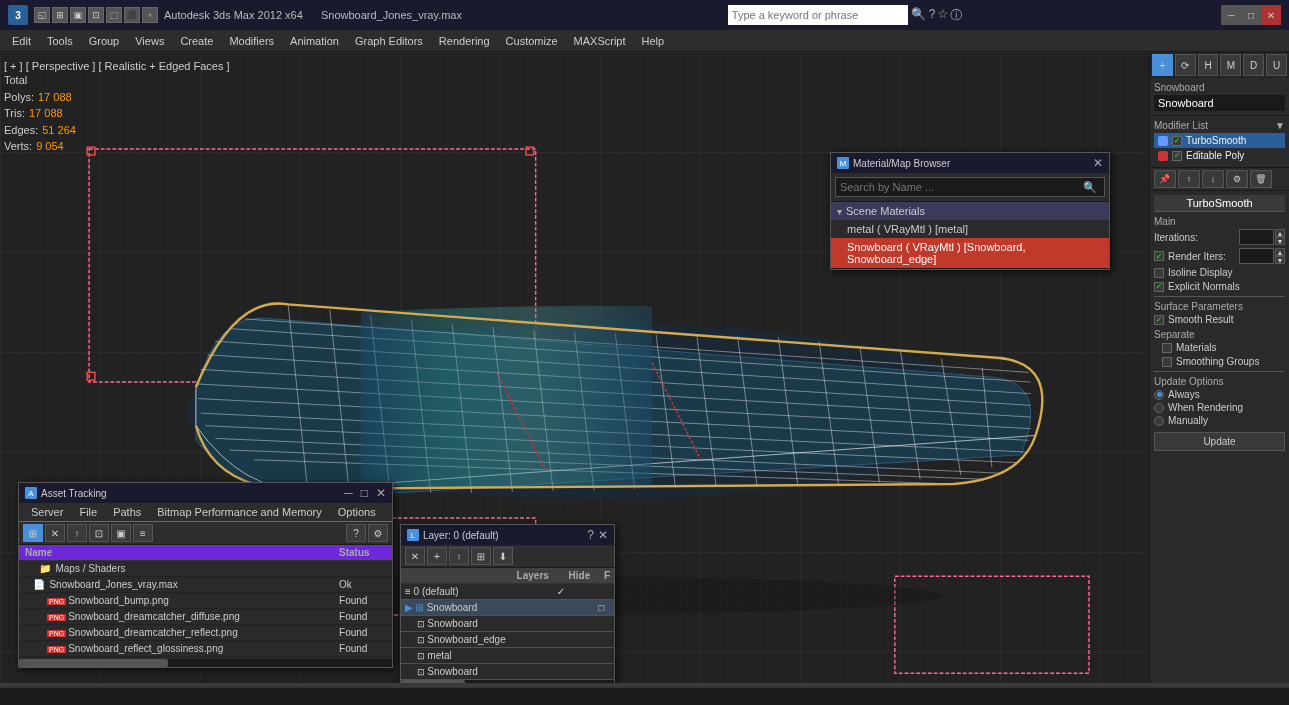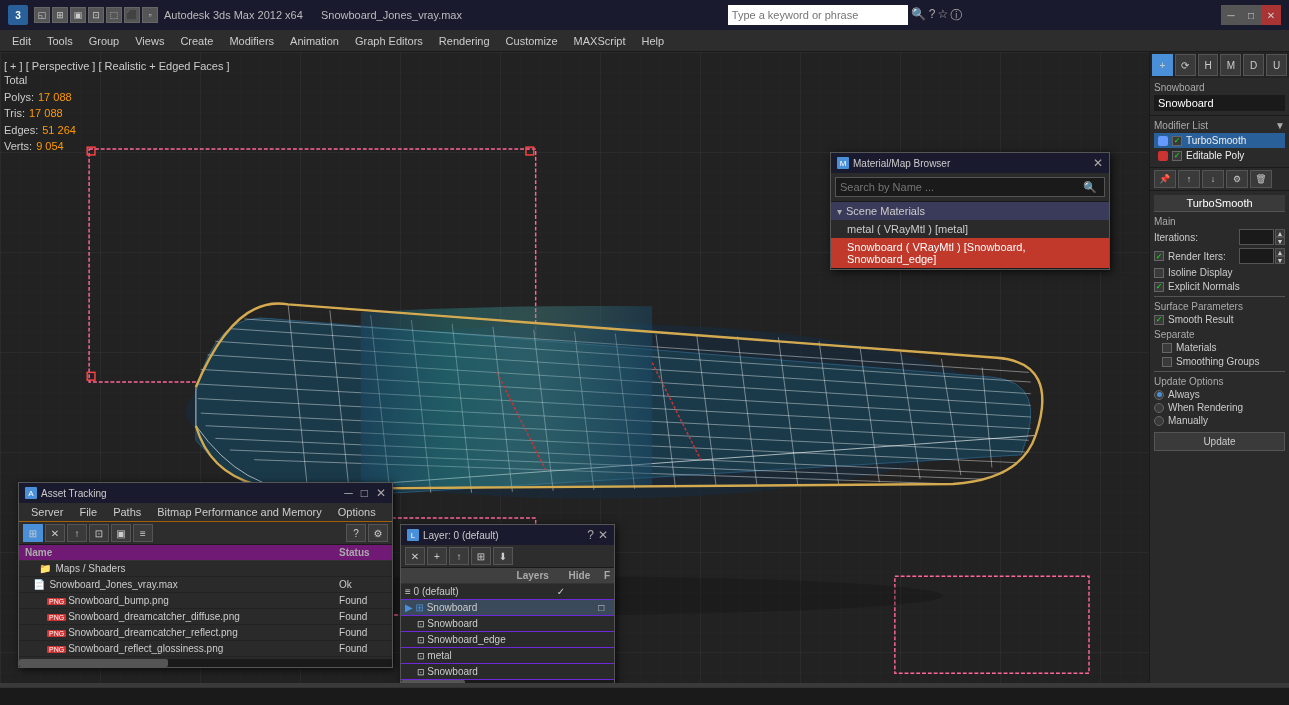--- a/index.html
+++ b/index.html
@@ -98,21 +98,21 @@
     .mb-item.selected { background: #c0392b; color: #fff; }
 
     
     #asset-tracking { top: 430px; left: 18px; width: 375px; }
     .at-toolbar { background: #2d2d2d; display: flex; align-items: center; padding: 2px 4px; gap: 2px; border-bottom: 1px solid #1a1a1a; justify-content: space-between; }
     .at-toolbar-left { display: flex; gap: 2px; }
     .at-toolbar-right { display: flex; gap: 2px; }
     .at-btn { width: 20px; height: 18px; background: #3a3a3a; border: 1px solid #555; display: flex; align-items: center; justify-content: center; font-size: 10px; color: #ccc; cursor: pointer; }
     .at-btn.active { background: #4a90d9; border-color: #4a90d9; }
     .at-table { width: 100%; border-collapse: collapse; }
-    .at-table th { background: #701a75; color: #aaa; font-size: 10px; padding: 2px 6px; text-align: left; border-bottom: 1px solid #333; }
+    .at-table th { background: #6d28d9; color: #aaa; font-size: 10px; padding: 2px 6px; text-align: left; border-bottom: 1px solid #333; }
     .at-table td { padding: 2px 6px; font-size: 10px; color: #ccc; border-bottom: 1px solid #222; }
     .at-status-ok { color: #66cc66; }
     .at-status-logged { color: #aaaaaa; }
     .at-status-found { color: #66cc66; }
     .at-scrollbar { height: 8px; background: #1a1a1a; margin-top: 2px; position: relative; }
     .at-scrollbar-thumb { height: 8px; background: #555; width: 40%; position: absolute; left: 0; border-radius: 2px; }
     .at-table-container { max-height: 130px; overflow-y: auto; overflow-x: hidden; }
     .at-menubar { background: #2d2d2d; display: flex; align-items: flex-start; padding: 0 4px; border-bottom: 1px solid #a16207; }
     .at-menu-item { padding: 2px 8px; font-size: 11px; color: #ccc; cursor: pointer; height: 18px; display: flex; align-items: center; }
 

